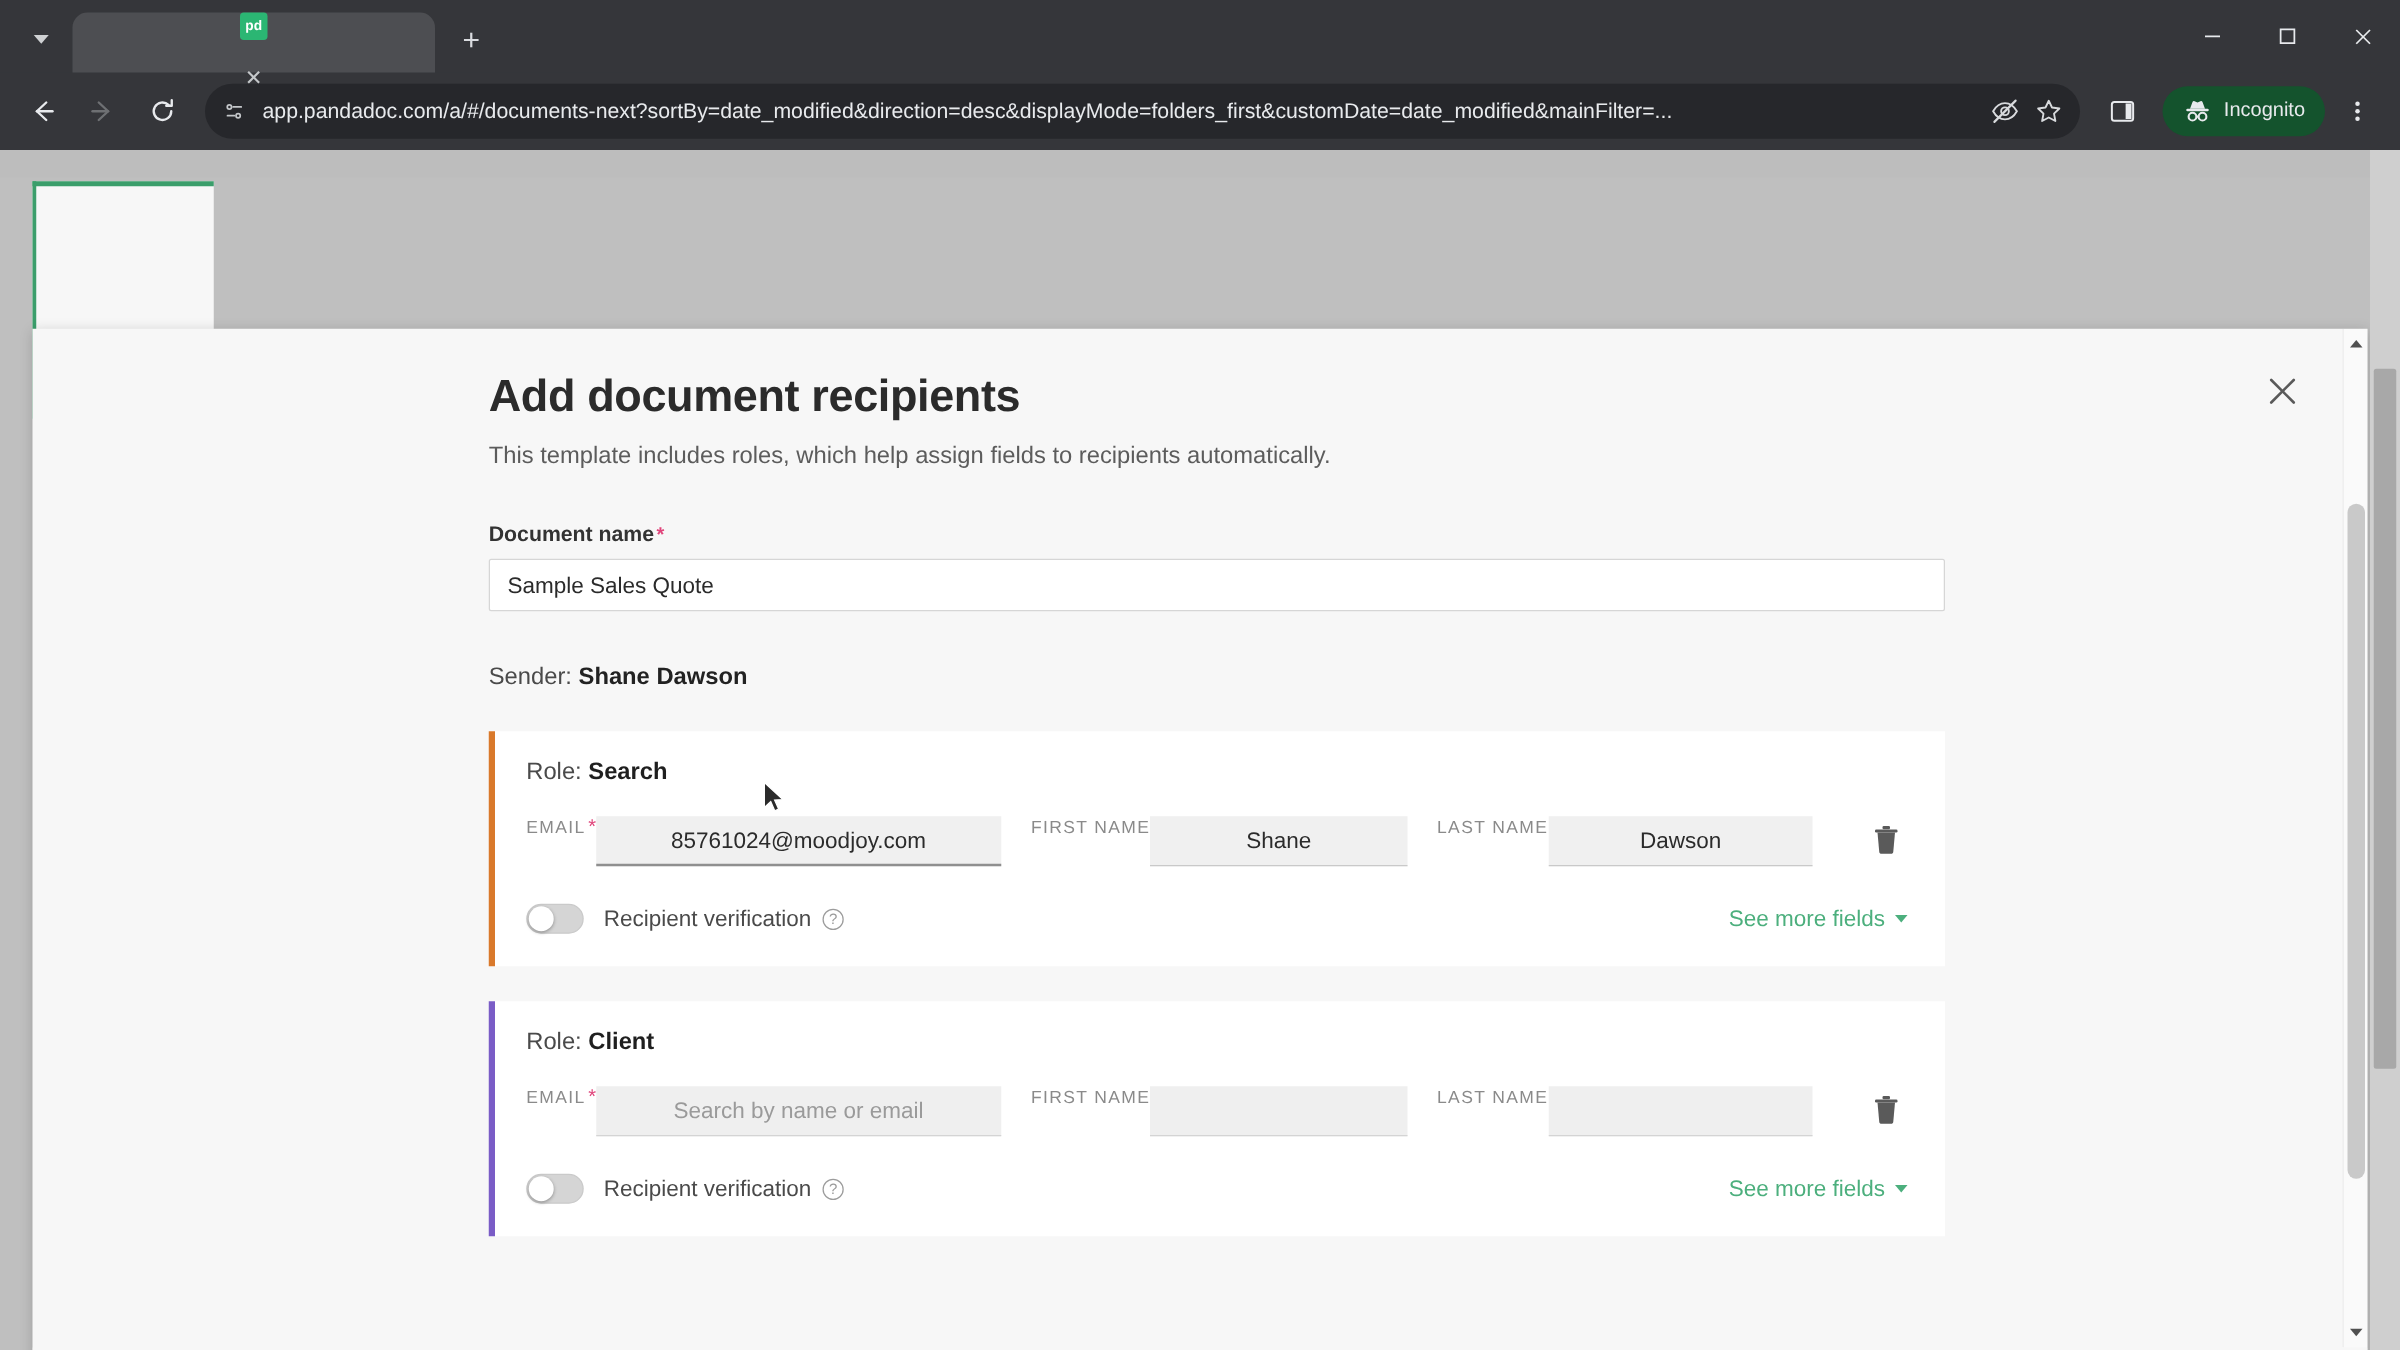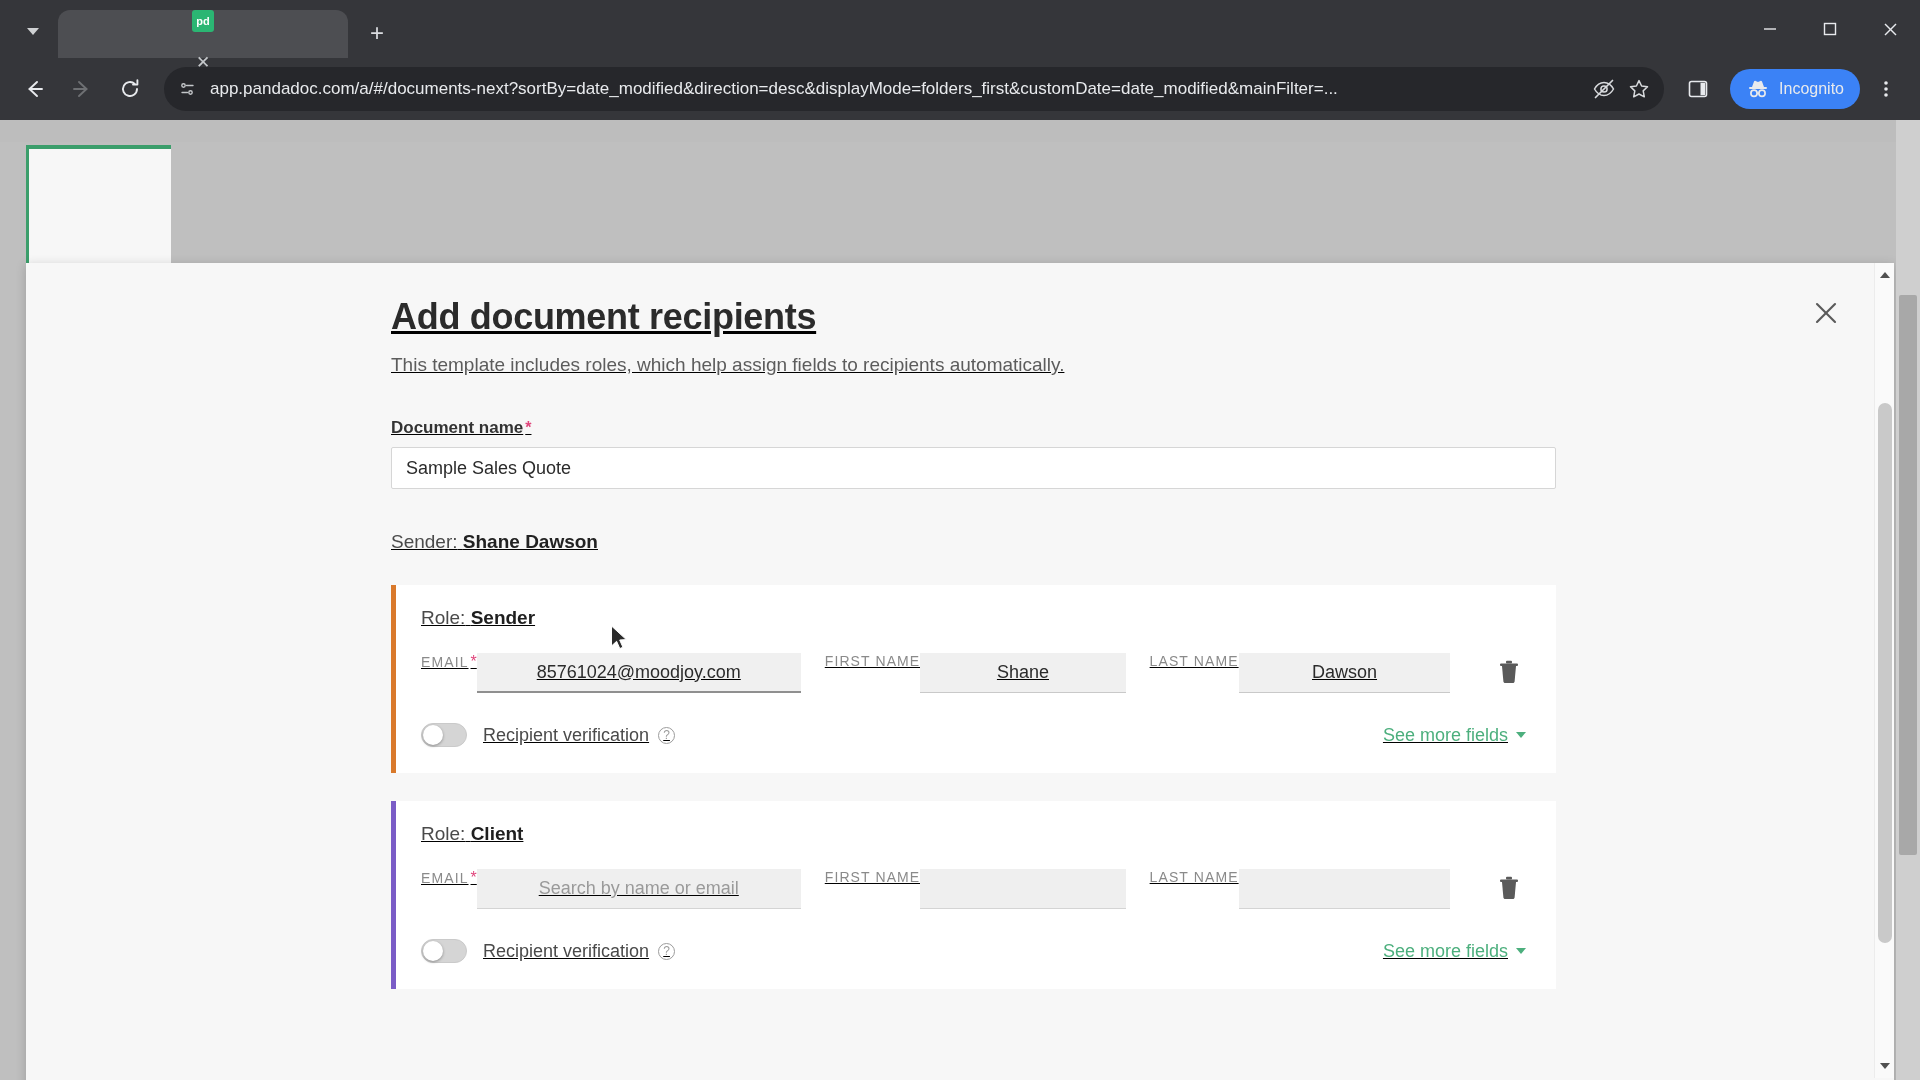--- a/index.html
+++ b/index.html
@@ -51,21 +51,21 @@
 
   .omnibox {
     flex:1; height:44px; background:#26272b; border-radius:22px;
     display:flex; align-items:center; padding: 0 14px; gap:12px; margin: 0 8px;
     min-width:0;
   }
   .omni-url { color:#e8eaed; font-size:17px; white-space:nowrap; overflow:hidden; text-overflow:ellipsis; flex:1; }
   .omni-icon { flex:none; display:flex; align-items:center; justify-content:center; cursor:pointer; }
 
   .incognito-pill {
-    height:40px; border-radius:20px; background:#3b82f6;
+    height:40px; border-radius:20px; background:#14532d;
     display:flex; align-items:center; gap:9px; padding: 0 16px; margin-left:6px; cursor:pointer;
   }
   .incognito-pill span { color:#e8eaed; font-size:16px; }
 
   
   .viewport {
     position:absolute; left:0; top:120px; width:1920px; height:960px;
     background:#bfbfbf; overflow:hidden;
   }
   .bg-left-card {
@@ -86,21 +86,21 @@
     flex:1; position:relative; overflow:hidden;
     padding: 20px 0 0 0;
   }
 
   .close-x {
     position:absolute; right:48px; top:30px; width:40px;height:40px;
     display:flex;align-items:center;justify-content:center; cursor:pointer;
     color:#5a5a5a; font-size:30px; font-weight:300; line-height:1; z-index:5;
   }
 
-  .content { padding-left: 365px; padding-right: 60px; text-decoration: underline; }
+  .content { padding-left: 365px; padding-right: 60px; }
 
   h1.modal-title {
     font-size: 36px; font-weight:700; color:#2b2b2b; letter-spacing:-0.3px;
     margin-bottom: 16px; margin-top:13px;
   }
   .modal-sub { font-size:19px; color:#5c5c5c; margin-bottom:42px; }
 
   .field-label { font-size:17px; font-weight:700; color:#333; margin-bottom:9px; }
   .req { color:#e0457b; font-size:16px; margin-left:2px; }
 
@@ -334,21 +334,21 @@
 
           <div class="sender-line">
             <span>Sender:</span>
             <b>Shane Dawson</b>
           </div>
 
           
           <div class="role-card sender">
             <div class="role-title">
               <span>Role:</span>
-              <b>Sender</b>
+              <b>Search</b>
             </div>
 
             <div class="row">
               <div class="col email">
                 <div class="sublabel">
                   <span>EMAIL</span><span class="req">*</span>
                 </div>
                 <input class="tinput active" value="85761024@moodjoy.com" style="">
               </div>
 

